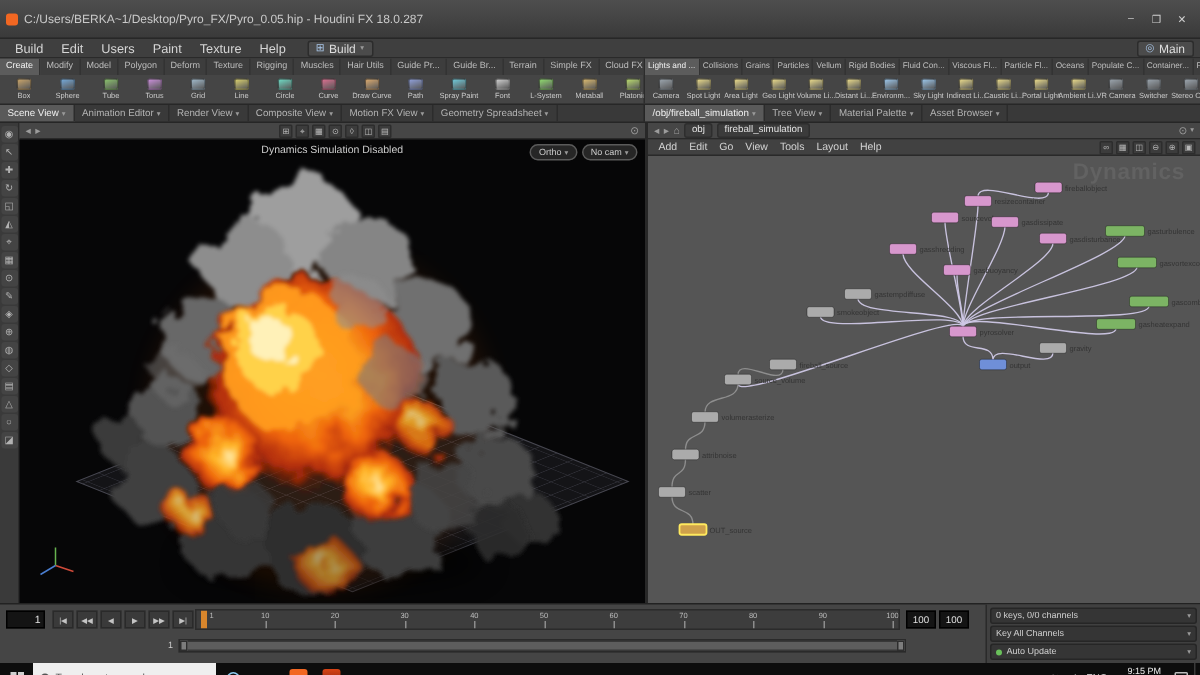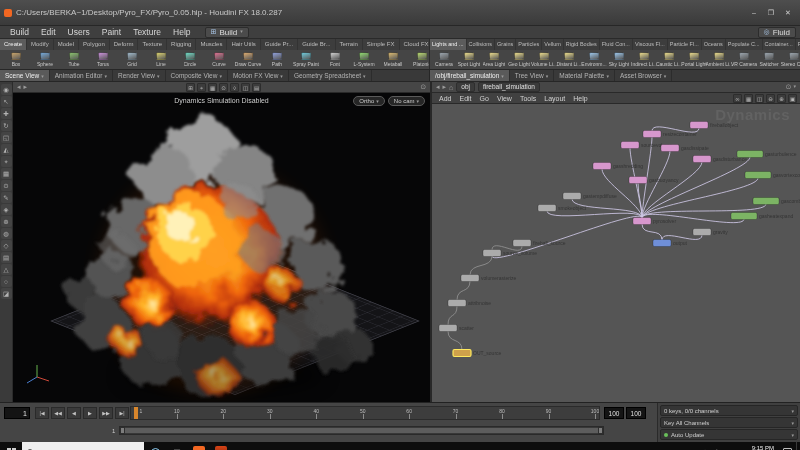--- a/index.html
+++ b/index.html
@@ -148,21 +148,21 @@
         <span class="menu-item">Help</span>
       </span>
     <span class="pill">
       <span class="mini">⊞</span>
       <span>Build</span>
       <span class="carat">▾</span>
     </span>
     <span class="mb-spacer"></span>
     <span class="pill">
       <span class="mini">◎</span>
-      <span>Fluid</span>
+      <span>Main</span>
     </span>
   </div>
 
   <div class="shelf">
     <div class="shelf-half left">
       <div class="shelf-tabs" id="shelf-tabs-left">
           <div class="shelf-tab active">Create</div>
           <div class="shelf-tab">Modify</div>
           <div class="shelf-tab">Model</div>
           <div class="shelf-tab">Polygon</div>

